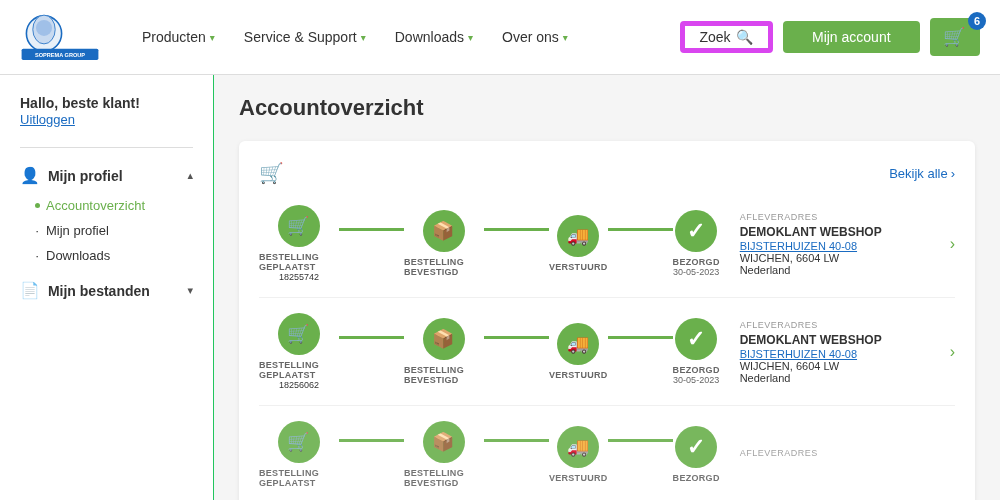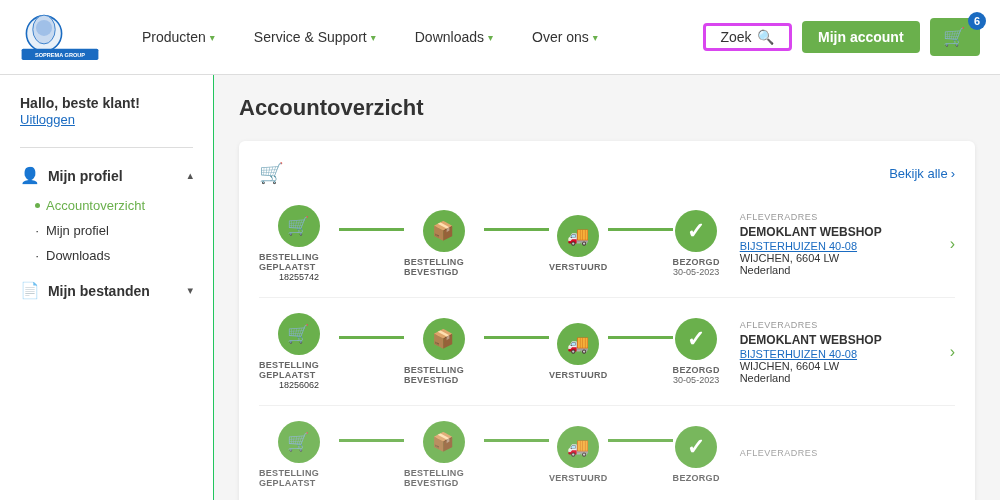--- a/index.html
+++ b/index.html
@@ -22,21 +22,21 @@
       margin-right: 30px;
     }
     .logo-icon {
       width: 80px;
       height: 55px;
     }
     .nav-menu {
       display: flex;
       align-items: flex-start;
       flex: 1;
-      gap: 15px;
+      gap: 5px;
     }
     .nav-item {
       display: flex;
       align-items: center;
       padding: 8px 12px;
       cursor: pointer;
       font-size: 14px;
       color: #333;
       white-space: nowrap;
     }
@@ -44,41 +44,41 @@
       margin-left: 4px;
       font-size: 10px;
       color: #6ab04c;
     }
     .header-right {
       display: flex;
       align-items: center;
       gap: 10px;
     }
     .search-btn {
-      border: 3px solid #d946ef;
+      border: 5px solid #d946ef;
       background: #fff;
       padding: 3px 14px;
       border-radius: 4px;
       cursor: pointer;
       display: flex;
       align-items: center;
       gap: 6px;
       font-size: 14px;
       color: #333;
     }
     .search-icon-svg { font-size: 14px; }
     .account-btn {
       background: #6ab04c;
       color: #fff;
       border: none;
-      padding: 8px 16px;
+      padding: 8px 29px;
       border-radius: 4px;
       cursor: pointer;
       font-size: 14px;
-      font-weight: bold;
+      font-weight: normal;
     }
     .cart-btn {
       background: #6ab04c;
       color: #fff;
       border: none;
       padding: 8px 14px;
       border-radius: 4px;
       cursor: pointer;
       font-size: 14px;
       position: relative;

